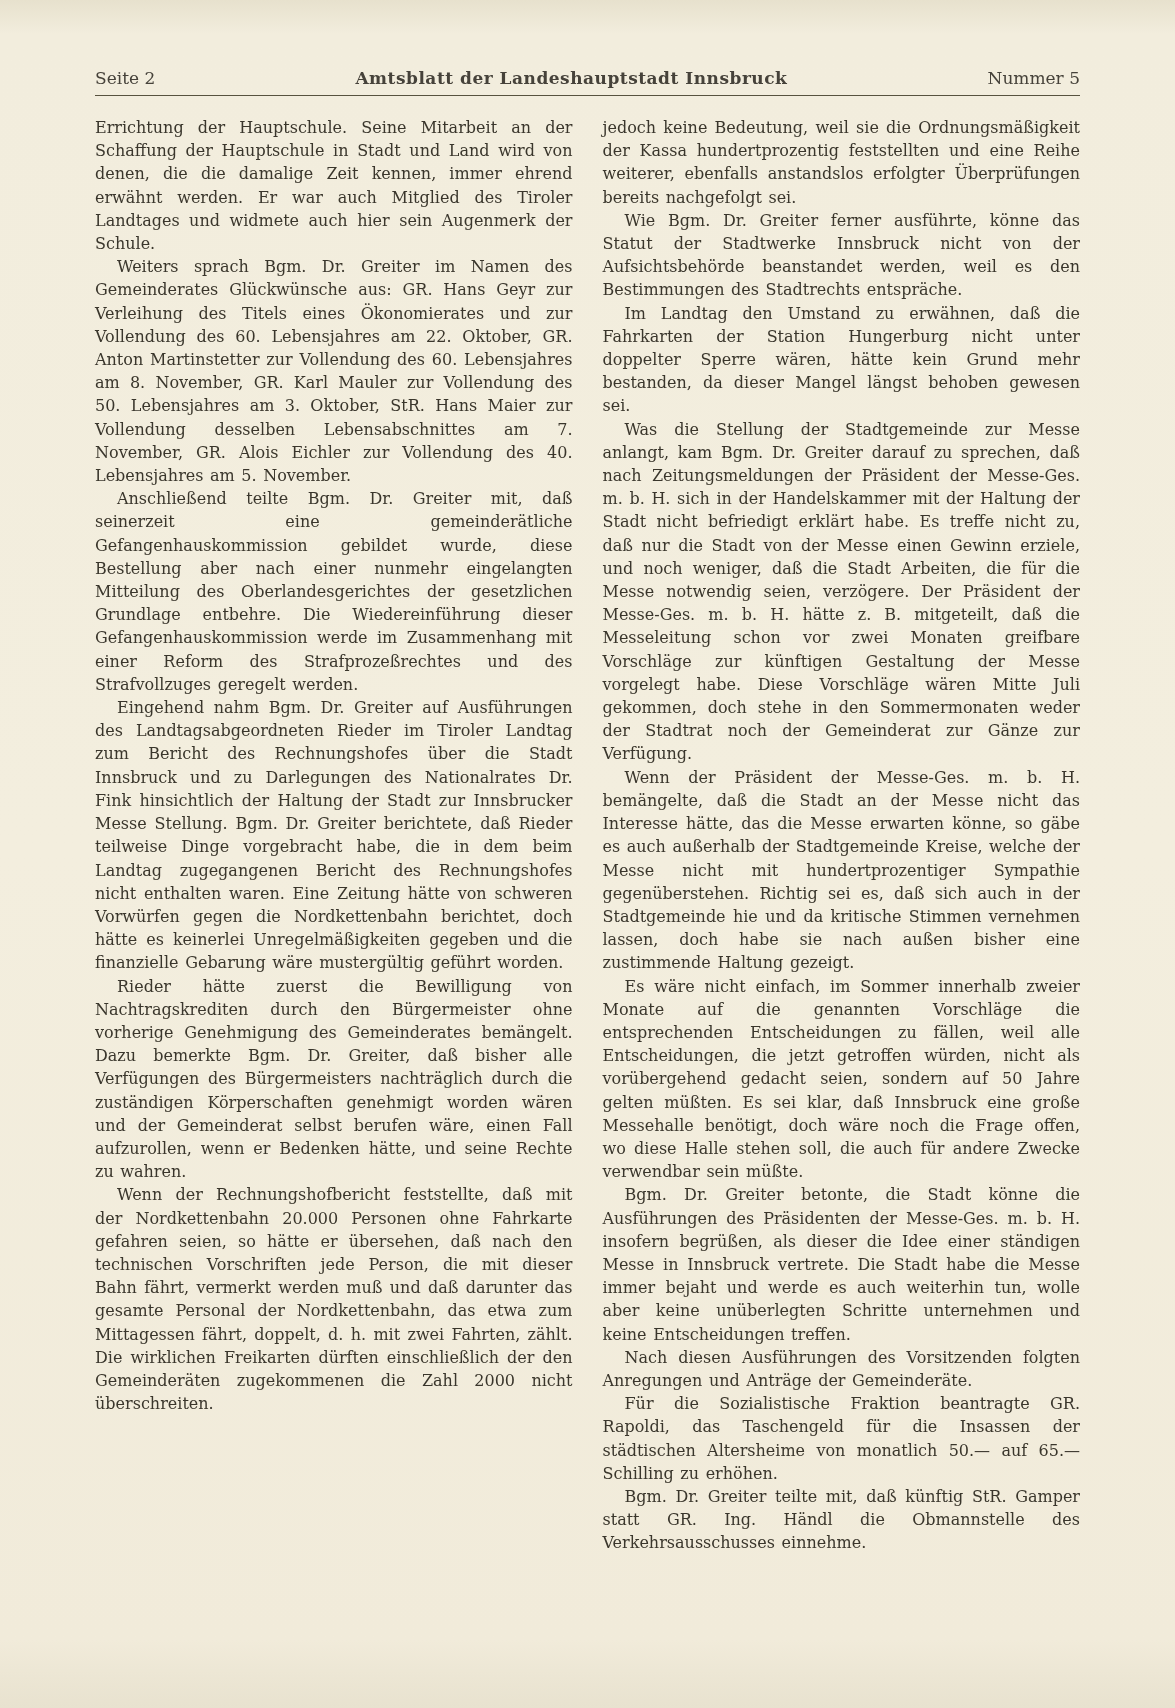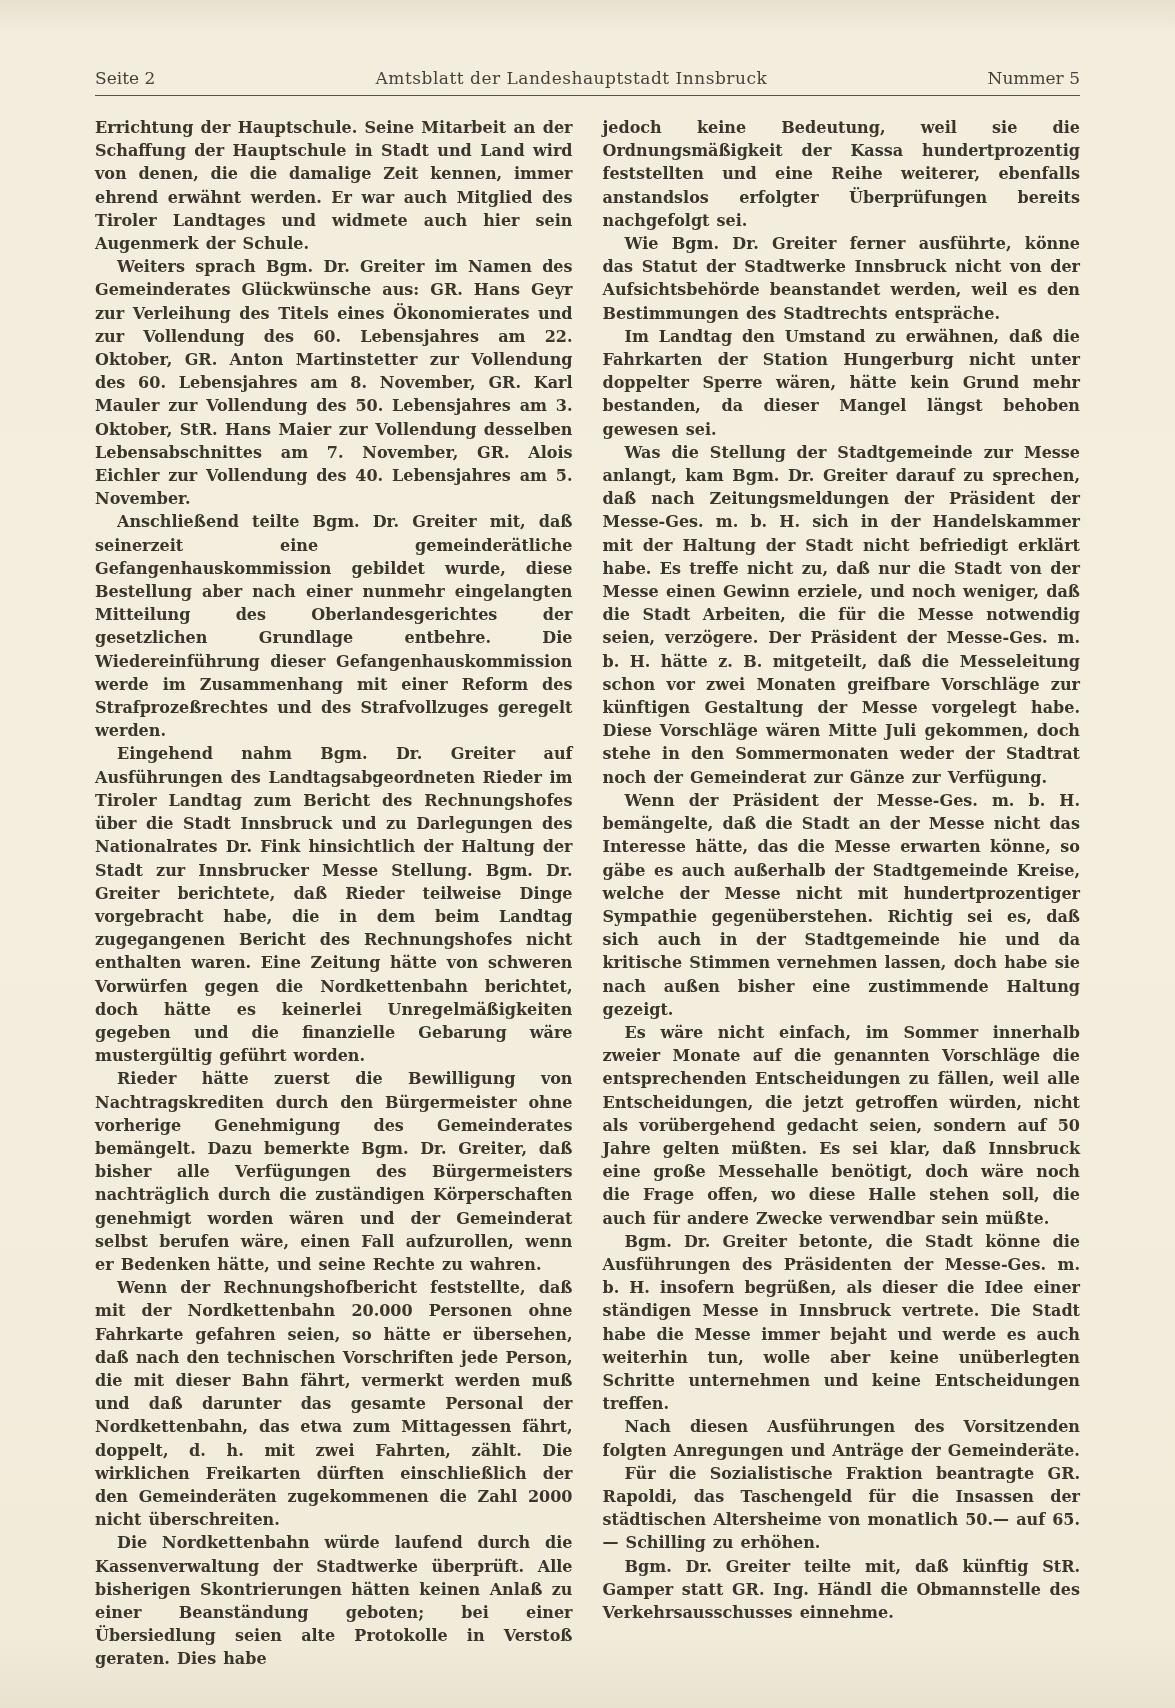--- a/index.html
+++ b/index.html
@@ -21,21 +21,21 @@
     padding: 68px 95px 16px 95px;
   }
   .header {
     display: flex;
     justify-content: space-between;
     align-items: baseline;
     font-size: 17px;
     color: #46423a;
   }
   .header .title {
-    font-weight: normal;
+    font-weight: bold;
     letter-spacing: 0.5px;
   }
   .rule {
     margin-top: 7px;
     border-bottom: 1.6px solid #57523f;
   }
   .body-cols {
     display: flex;
     gap: 30px;
     margin-top: 20px;
@@ -45,21 +45,20 @@
     min-width: 0;
     text-align: justify;
     font-size: 16px;
     line-height: 23.2px;
     word-spacing: 1.5px;
     hyphens: auto;
   }
   .para {
     margin: 0;
     text-indent: 22px;
-    font-weight: bold;
   }
   .para.cont {
     text-indent: 0;
   }
 </style>
 </head>
 <body>
 
 <div class="page">
 
@@ -73,21 +72,20 @@
 
   <div class="body-cols">
 
     <div class="col">
       <p class="para cont">Errichtung der Hauptschule. Seine Mitarbeit an der Schaffung der Hauptschule in Stadt und Land wird von denen, die die damalige Zeit kennen, immer ehrend erwähnt werden. Er war auch Mitglied des Tiroler Landtages und widmete auch hier sein Augenmerk der Schule.</p>
       <p class="para">Weiters sprach Bgm. Dr. Greiter im Namen des Gemeinderates Glückwünsche aus: GR. Hans Geyr zur Verleihung des Titels eines Ökonomierates und zur Vollendung des 60. Lebensjahres am 22. Oktober, GR. Anton Martinstetter zur Vollendung des 60. Lebensjahres am 8. November, GR. Karl Mauler zur Vollendung des 50. Lebensjahres am 3. Oktober, StR. Hans Maier zur Vollendung desselben Lebensabschnittes am 7. November, GR. Alois Eichler zur Vollendung des 40. Lebensjahres am 5. November.</p>
       <p class="para">Anschließend teilte Bgm. Dr. Greiter mit, daß seinerzeit eine gemeinderätliche Gefangenhauskommission gebildet wurde, diese Bestellung aber nach einer nunmehr eingelangten Mitteilung des Oberlandesgerichtes der gesetzlichen Grundlage entbehre. Die Wiedereinführung dieser Gefangenhauskommission werde im Zusammenhang mit einer Reform des Strafprozeßrechtes und des Strafvollzuges geregelt werden.</p>
       <p class="para">Eingehend nahm Bgm. Dr. Greiter auf Ausführungen des Landtagsabgeordneten Rieder im Tiroler Landtag zum Bericht des Rechnungshofes über die Stadt Innsbruck und zu Darlegungen des Nationalrates Dr. Fink hinsichtlich der Haltung der Stadt zur Innsbrucker Messe Stellung. Bgm. Dr. Greiter berichtete, daß Rieder teilweise Dinge vorgebracht habe, die in dem beim Landtag zugegangenen Bericht des Rechnungshofes nicht enthalten waren. Eine Zeitung hätte von schweren Vorwürfen gegen die Nordkettenbahn berichtet, doch hätte es keinerlei Unregelmäßigkeiten gegeben und die finanzielle Gebarung wäre mustergültig geführt worden.</p>
       <p class="para">Rieder hätte zuerst die Bewilligung von Nachtragskrediten durch den Bürgermeister ohne vorherige Genehmigung des Gemeinderates bemängelt. Dazu bemerkte Bgm. Dr. Greiter, daß bisher alle Verfügungen des Bürgermeisters nachträglich durch die zuständigen Körperschaften genehmigt worden wären und der Gemeinderat selbst berufen wäre, einen Fall aufzurollen, wenn er Bedenken hätte, und seine Rechte zu wahren.</p>
       <p class="para">Wenn der Rechnungshofbericht feststellte, daß mit der Nordkettenbahn 20.000 Personen ohne Fahrkarte gefahren seien, so hätte er übersehen, daß nach den technischen Vorschriften jede Person, die mit dieser Bahn fährt, vermerkt werden muß und daß darunter das gesamte Personal der Nordkettenbahn, das etwa zum Mittagessen fährt, doppelt, d. h. mit zwei Fahrten, zählt. Die wirklichen Freikarten dürften einschließlich der den Gemeinderäten zugekommenen die Zahl 2000 nicht überschreiten.</p>
-      <p class="para">Die Nordkettenbahn würde laufend durch die Kassenverwaltung der Stadtwerke überprüft. Alle bisherigen Skontrierungen hätten keinen Anlaß zu einer Beanständung geboten; bei einer Übersiedlung seien alte Protokolle in Verstoß geraten. Dies habe</p>
     </div>
 
     <div class="col">
       <p class="para cont">jedoch keine Bedeutung, weil sie die Ordnungsmäßigkeit der Kassa hundertprozentig feststellten und eine Reihe weiterer, ebenfalls anstandslos erfolgter Überprüfungen bereits nachgefolgt sei.</p>
       <p class="para">Wie Bgm. Dr. Greiter ferner ausführte, könne das Statut der Stadtwerke Innsbruck nicht von der Aufsichtsbehörde beanstandet werden, weil es den Bestimmungen des Stadtrechts entspräche.</p>
       <p class="para">Im Landtag den Umstand zu erwähnen, daß die Fahrkarten der Station Hungerburg nicht unter doppelter Sperre wären, hätte kein Grund mehr bestanden, da dieser Mangel längst behoben gewesen sei.</p>
       <p class="para">Was die Stellung der Stadtgemeinde zur Messe anlangt, kam Bgm. Dr. Greiter darauf zu sprechen, daß nach Zeitungsmeldungen der Präsident der Messe-Ges. m. b. H. sich in der Handelskammer mit der Haltung der Stadt nicht befriedigt erklärt habe. Es treffe nicht zu, daß nur die Stadt von der Messe einen Gewinn erziele, und noch weniger, daß die Stadt Arbeiten, die für die Messe notwendig seien, verzögere. Der Präsident der Messe-Ges. m. b. H. hätte z. B. mitgeteilt, daß die Messeleitung schon vor zwei Monaten greifbare Vorschläge zur künftigen Gestaltung der Messe vorgelegt habe. Diese Vorschläge wären Mitte Juli gekommen, doch stehe in den Sommermonaten weder der Stadtrat noch der Gemeinderat zur Gänze zur Verfügung.</p>
       <p class="para">Wenn der Präsident der Messe-Ges. m. b. H. bemängelte, daß die Stadt an der Messe nicht das Interesse hätte, das die Messe erwarten könne, so gäbe es auch außerhalb der Stadtgemeinde Kreise, welche der Messe nicht mit hundertprozentiger Sympathie gegenüberstehen. Richtig sei es, daß sich auch in der Stadtgemeinde hie und da kritische Stimmen vernehmen lassen, doch habe sie nach außen bisher eine zustimmende Haltung gezeigt.</p>
       <p class="para">Es wäre nicht einfach, im Sommer innerhalb zweier Monate auf die genannten Vorschläge die entsprechenden Entscheidungen zu fällen, weil alle Entscheidungen, die jetzt getroffen würden, nicht als vorübergehend gedacht seien, sondern auf 50 Jahre gelten müßten. Es sei klar, daß Innsbruck eine große Messehalle benötigt, doch wäre noch die Frage offen, wo diese Halle stehen soll, die auch für andere Zwecke verwendbar sein müßte.</p>
       <p class="para">Bgm. Dr. Greiter betonte, die Stadt könne die Ausführungen des Präsidenten der Messe-Ges. m. b. H. insofern begrüßen, als dieser die Idee einer ständigen Messe in Innsbruck vertrete. Die Stadt habe die Messe immer bejaht und werde es auch weiterhin tun, wolle aber keine unüberlegten Schritte unternehmen und keine Entscheidungen treffen.</p>

